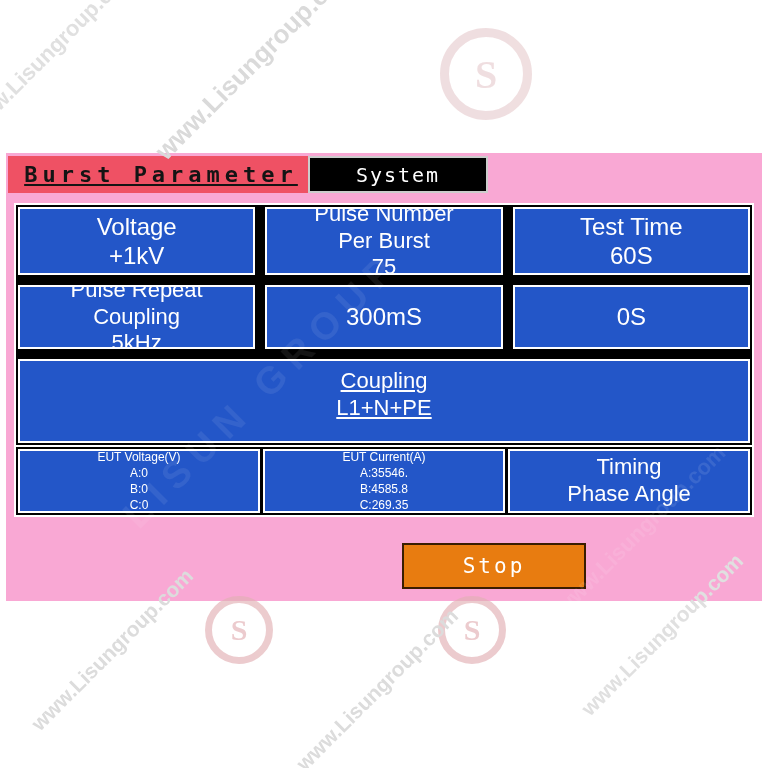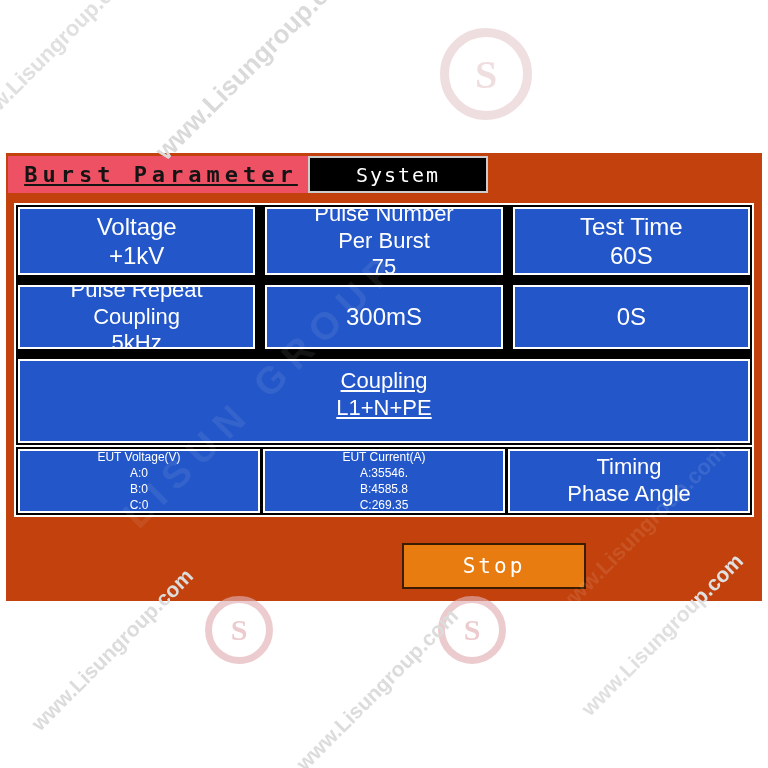--- a/index.html
+++ b/index.html
@@ -19,21 +19,21 @@
   }
   .wm-logo {
     position:absolute; border-radius:50%;
     display:flex; align-items:center; justify-content:center;
     font-weight:bold; font-family:"Liberation Serif", serif;
   }
 
   
   .panel {
     position:absolute; left:6px; top:153px; width:756px; height:448px;
-    background:#c2410c; z-index:1;
+    background:#f9a8d4; z-index:1;
   }
 
   
   .tab {
     position:absolute; top:3px; height:37px;
     display:flex; align-items:center; justify-content:center;
     font-family:"DejaVu Sans Mono", monospace; cursor:pointer;
   }
   .tab-burst {
     left:2px; width:306px;

